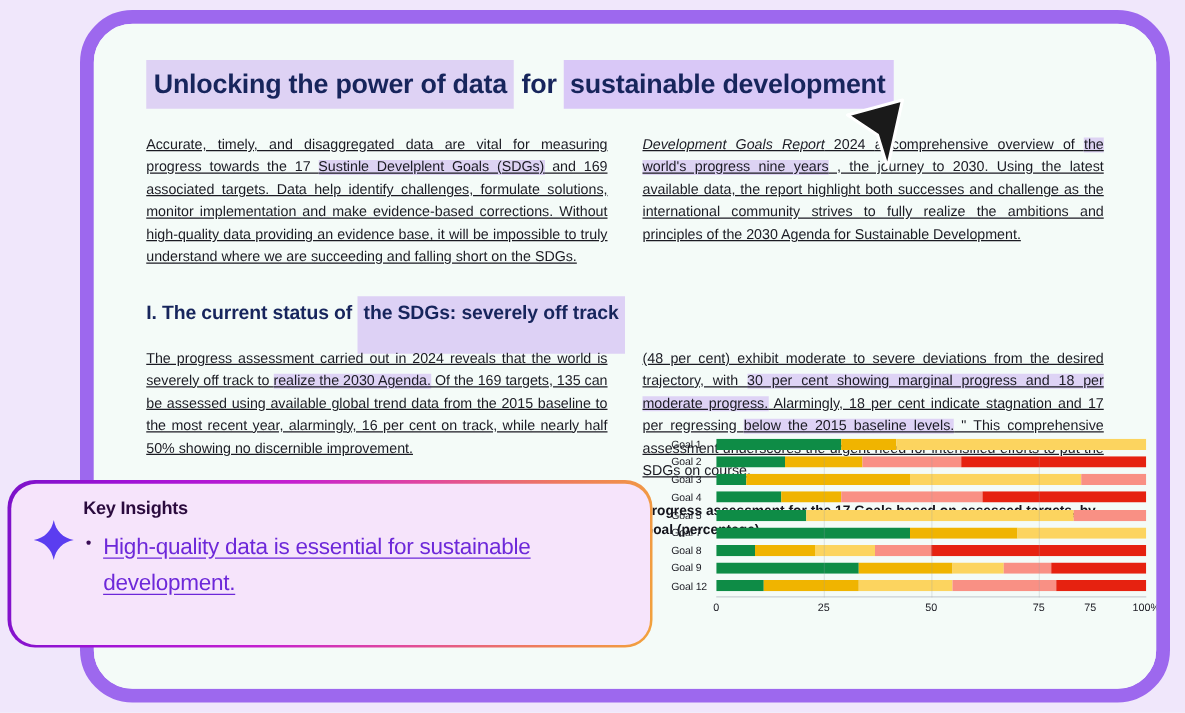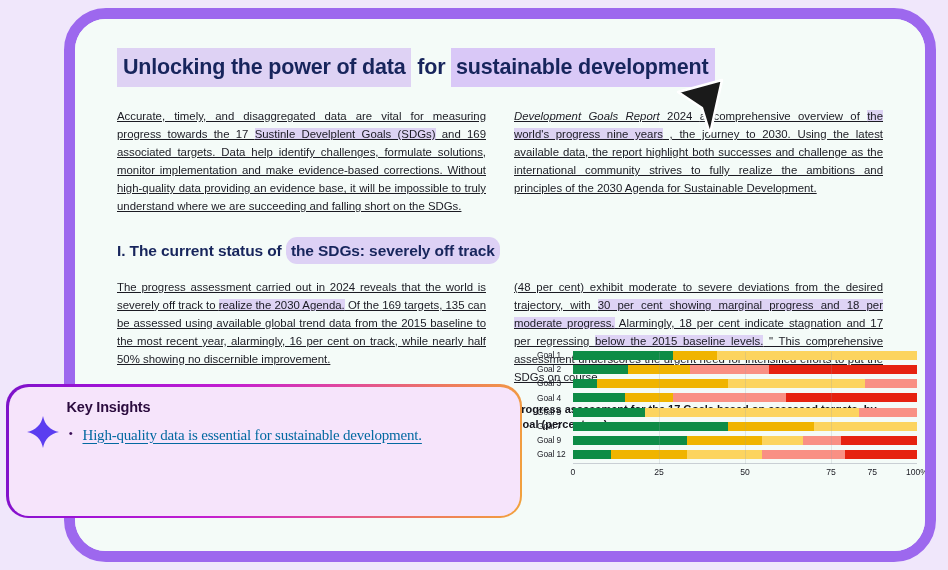--- a/index.html
+++ b/index.html
@@ -49,21 +49,21 @@
   .hl-b { background: #d9c8f7; padding: 7px 7px 8px 5px; }
 
   .sec-heading {
     font-size: 15.5px;
     font-weight: bold;
     color: #17255c;
     letter-spacing: -0.1px;
     margin: 22px 0 12px 0;
     line-height: 1.85;
   }
-  .sec-heading .shl { background: #ddd1f5; padding: 5px 5px 5px 5px; border-radius: 11px; }
+  .sec-heading .shl { background: #ddd1f5; padding: 5px 5px 24px 5px; }
 
   
   .cols {
     display: flex;
     gap: 28px;
   }
   .col { width: 372px; }
   .body-text {
     font-size: 11.4px;
     line-height: 1.58;
@@ -169,27 +169,26 @@
   .ins-title {
     font-size: 14.5px;
     font-weight: bold;
     color: #2b0b3e;
     letter-spacing: -0.2px;
     margin-bottom: 8px;
   }
   .ins-list { list-style: none; }
   .ins-item {
     position: relative;
-    font-size: 15px;
-    color: #0369a1;
+    font-size: 18px;
+    color: #6d28d9;
     line-height: 1.62;
     padding-left: 16px;
     margin-bottom: 4px;
     letter-spacing: -0.2px;
-    font-family: Liberation Serif, serif;
   }
   .ins-item::before {
     content: "•";
     position: absolute;
     left: 2px; top: 0;
     color: #3a0d56;
     font-size: 13px;
   }
   .ins-item span { text-decoration: underline; text-underline-offset: 2.5px; }
 
@@ -283,20 +282,30 @@
                 <div class="seg" style="width: 62%; background: rgb(252, 212, 95);"></div>
                 <div class="seg" style="width: 17%; background: rgb(249, 144, 132);"></div>
               </div>
             </div>
             <div class="crow">
               <div class="clabel">Goal 7</div>
               <div class="cbar">
                 <div class="seg" style="width: 45%; background: rgb(14, 140, 70);"></div>
                 <div class="seg" style="width: 25%; background: rgb(240, 180, 0);"></div>
                 <div class="seg" style="width: 30%; background: rgb(252, 212, 95);"></div>
+              </div>
+            </div>
+            <div class="crow">
+              <div class="clabel">Goal 8</div>
+              <div class="cbar">
+                <div class="seg" style="width: 9%; background: rgb(14, 140, 70);"></div>
+                <div class="seg" style="width: 14%; background: rgb(240, 180, 0);"></div>
+                <div class="seg" style="width: 14%; background: rgb(252, 212, 95);"></div>
+                <div class="seg" style="width: 13%; background: rgb(249, 144, 132);"></div>
+                <div class="seg" style="width: 50%; background: rgb(230, 34, 16);"></div>
               </div>
             </div>
             <div class="crow">
               <div class="clabel">Goal 9</div>
               <div class="cbar">
                 <div class="seg" style="width: 33%; background: rgb(14, 140, 70);"></div>
                 <div class="seg" style="width: 22%; background: rgb(240, 180, 0);"></div>
                 <div class="seg" style="width: 12%; background: rgb(252, 212, 95);"></div>
                 <div class="seg" style="width: 11%; background: rgb(249, 144, 132);"></div>
                 <div class="seg" style="width: 22%; background: rgb(230, 34, 16);"></div>

